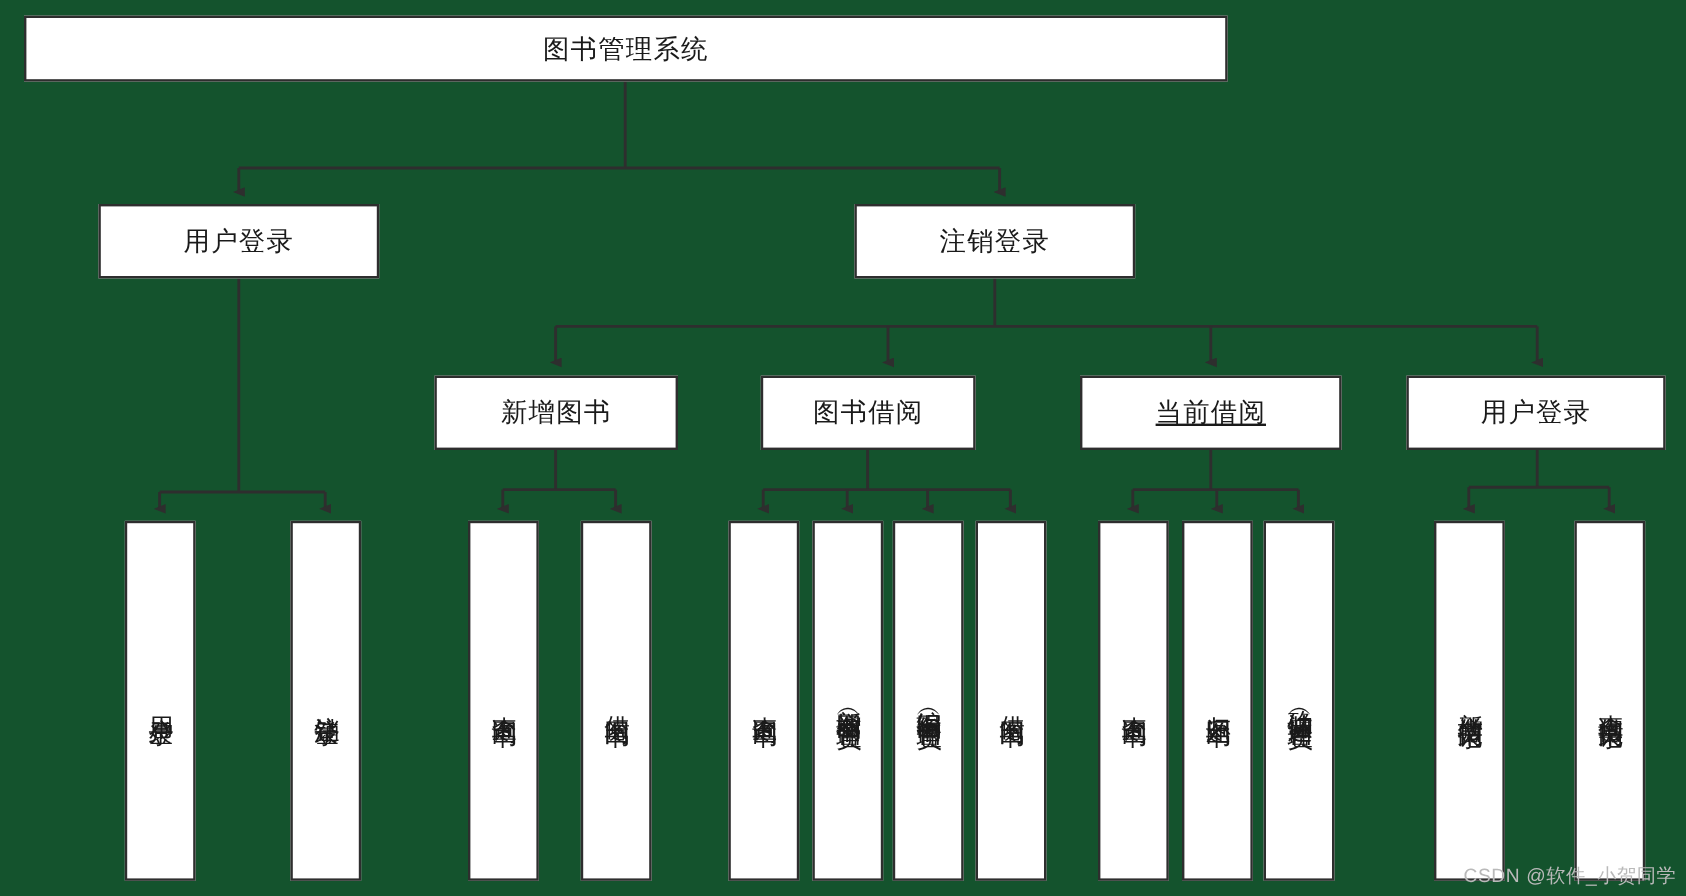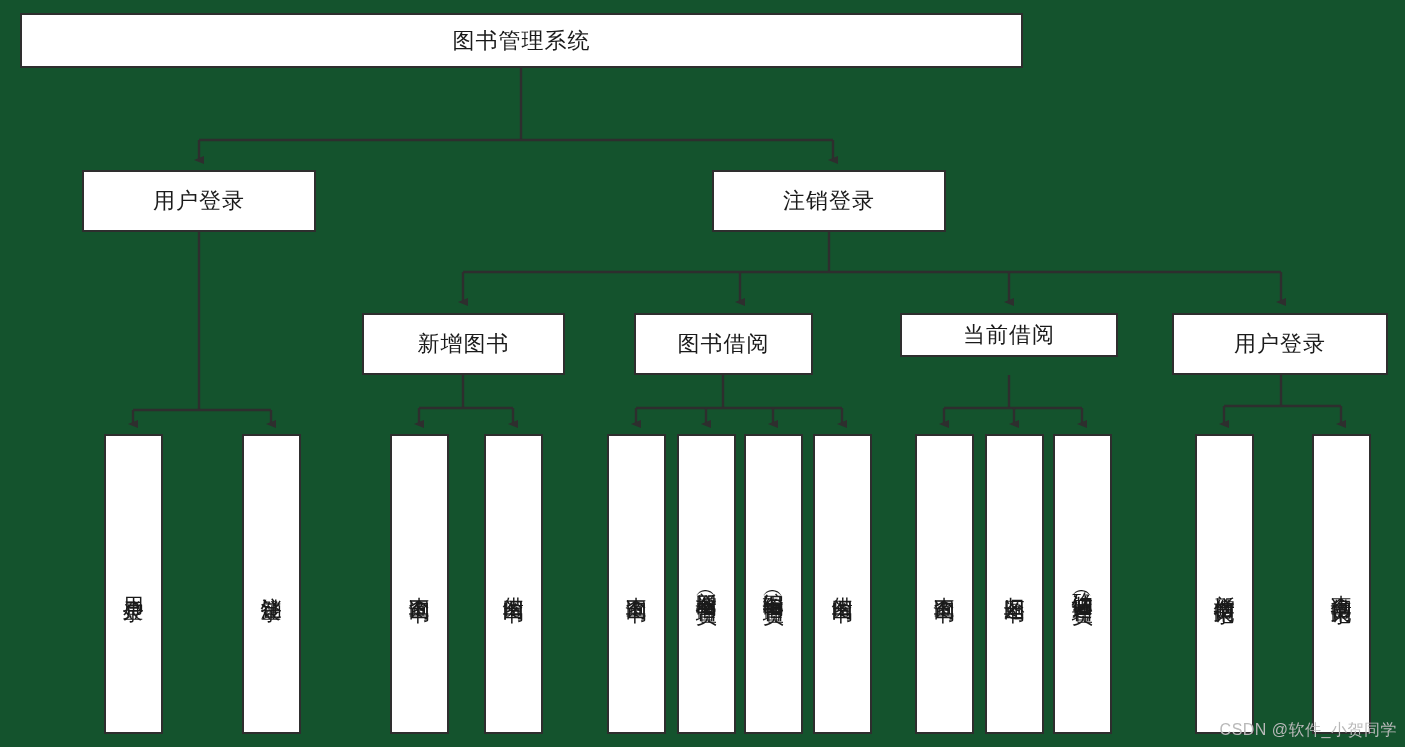--- a/index.html
+++ b/index.html
@@ -131,21 +131,21 @@
   </div>
 
   <div class="node horiz" style="left:362px; top:313px; width:203px; height:62px;">
     <span>新增图书</span>
   </div>
 
   <div class="node horiz" style="left:634px; top:313px; width:179px; height:62px;">
     <span>图书借阅</span>
   </div>
 
-  <div class="node horiz" style="left:900px; top:313px; width:218px; height:44px;">
+  <div class="node horiz" style="left:900px; top:313px; width:218px; height:62px;text-decoration:underline;">
     <span>当前借阅</span>
   </div>
 
   <div class="node horiz" style="left:1172px; top:313px; width:216px; height:62px;">
     <span>用户登录</span>
   </div>
 
   <div class="node leaf" style="left:104px; top:434px; width:59px; height:300px;">
     <span class="label">用户登录</span>
   </div>

